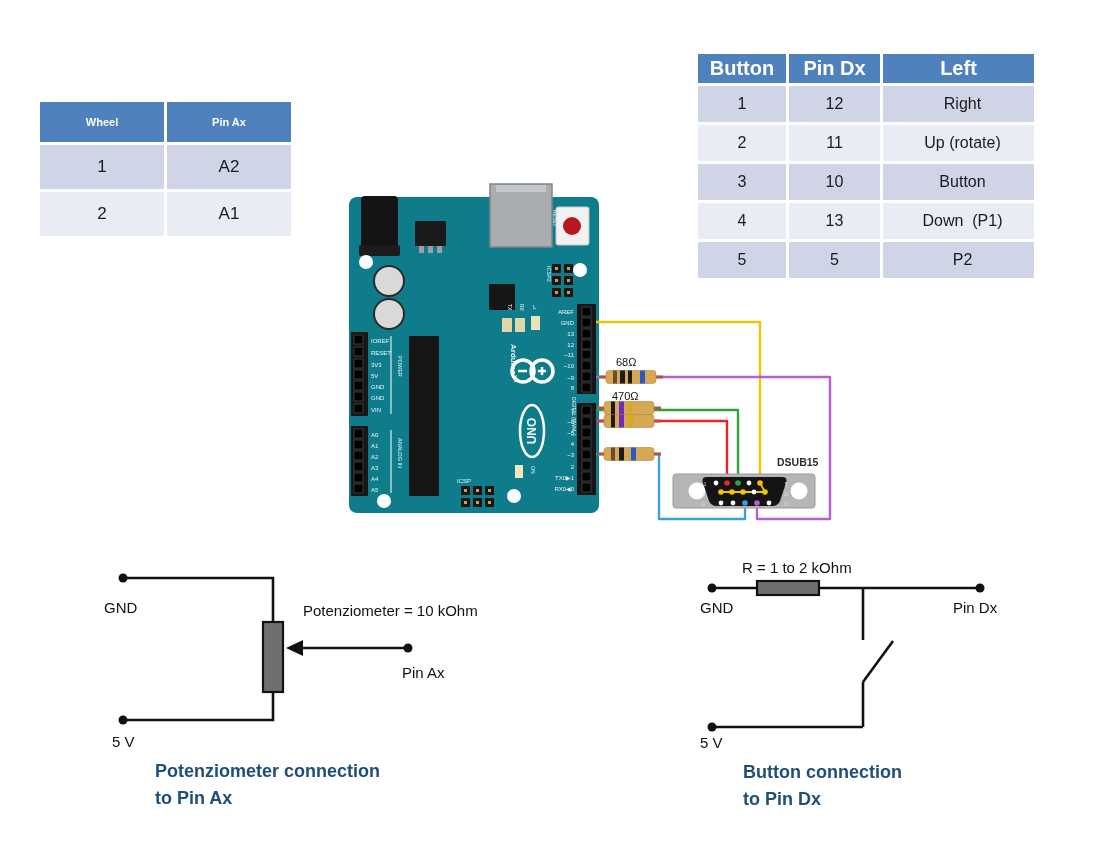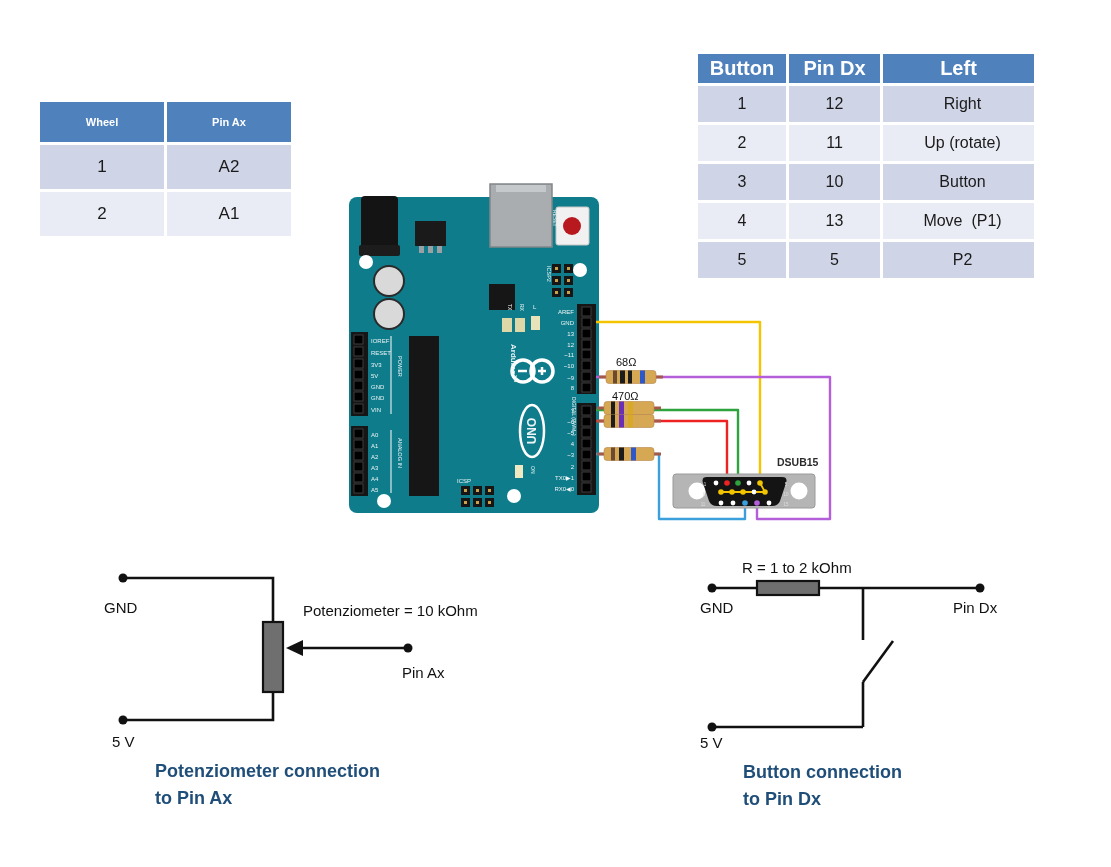--- a/index.html
+++ b/index.html
@@ -69,21 +69,21 @@
       <td class="move">Up (rotate)</td>
     </tr>
     <tr class="r-odd">
       <td>3</td>
       <td>10</td>
       <td class="move">Button</td>
     </tr>
     <tr class="r-even">
       <td>4</td>
       <td>13</td>
-      <td class="move">Move  (P1)</td>
+      <td class="move">Down  (P1)</td>
     </tr>
     <tr class="r-odd">
       <td>5</td>
       <td>5</td>
       <td class="move">P2</td>
     </tr>
   </tbody>
     </table>
 
   <svg id="board-svg" width="530" height="365" viewBox="340 180 530 365">

